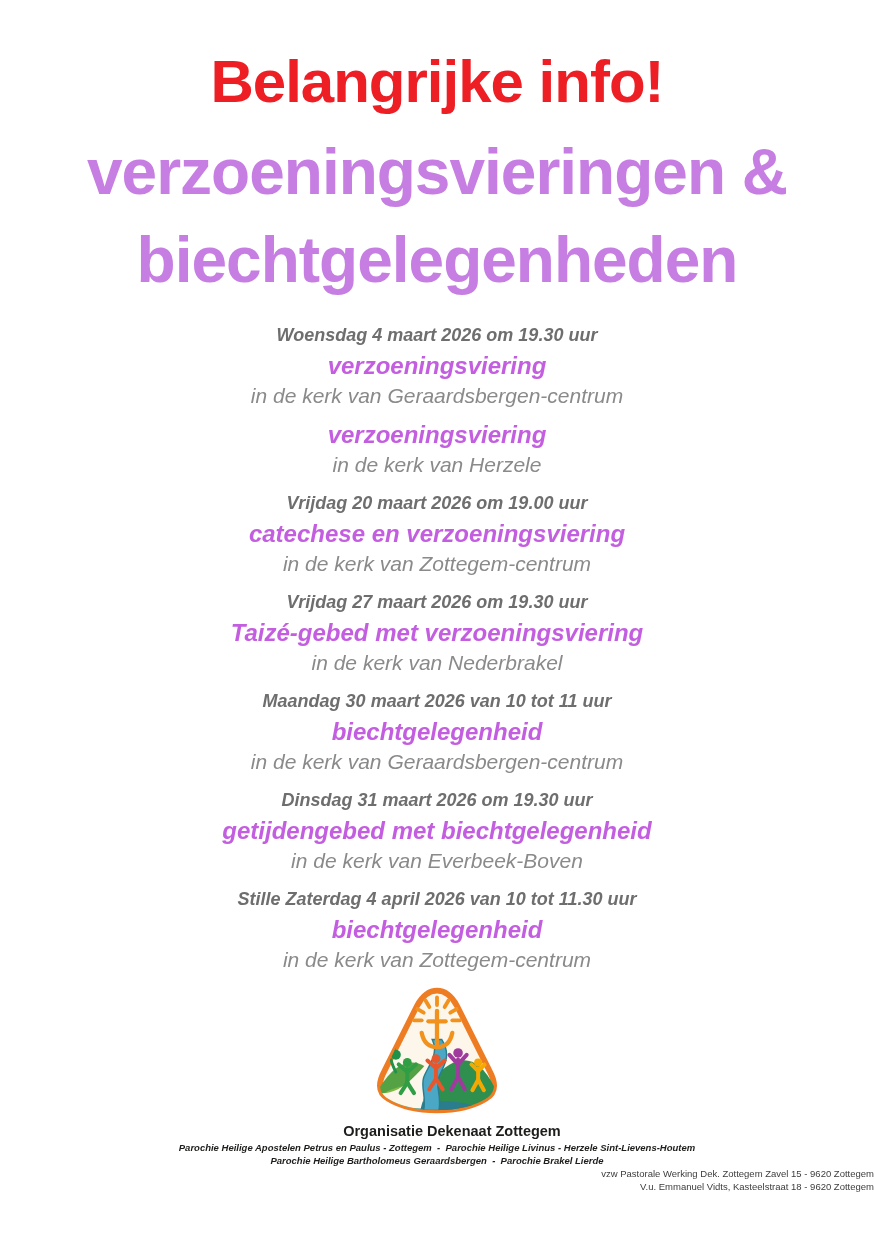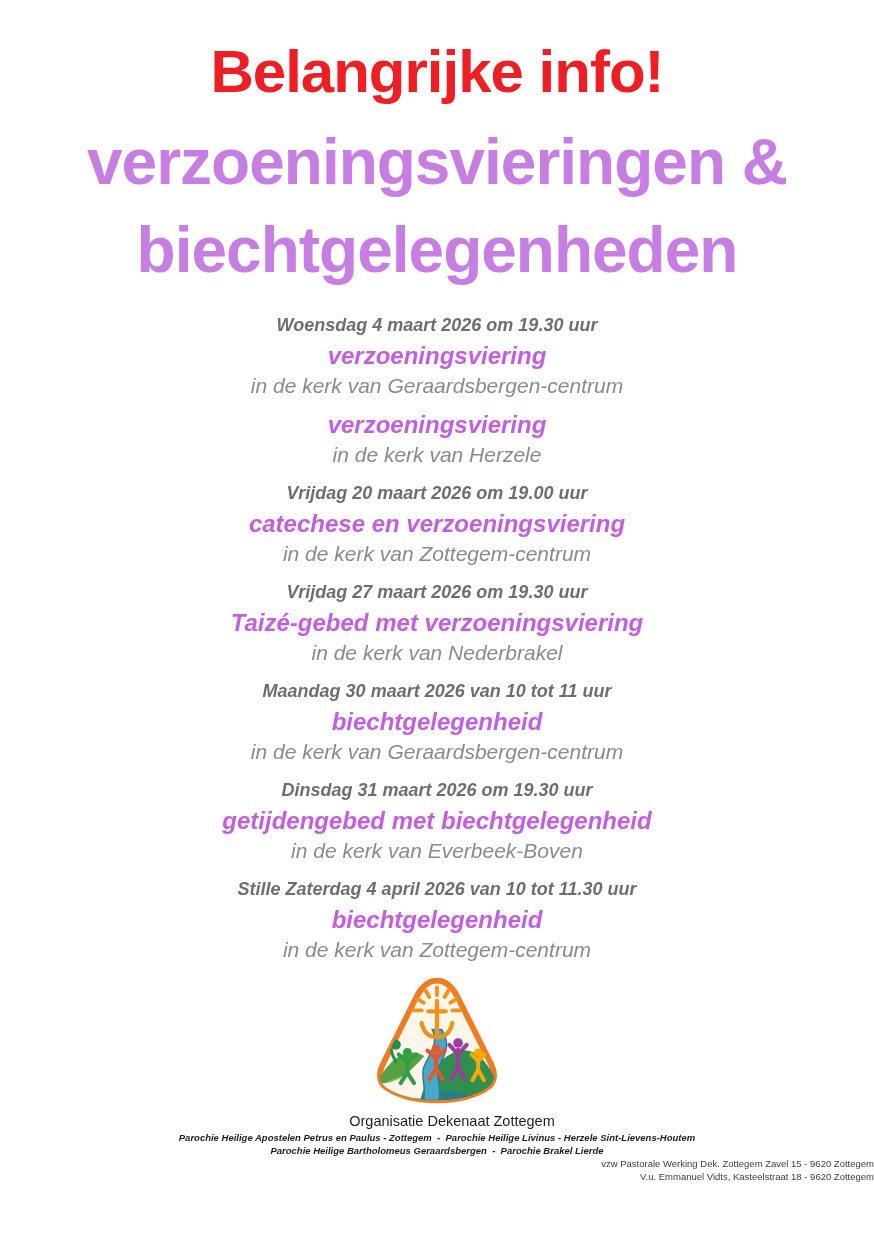--- a/index.html
+++ b/index.html
@@ -2,21 +2,21 @@
 <html style="--title_red: #ee1e25; --heading_purple: #c77ee2; --event_purple: #c45ee0; --date_gray: #6e6e6e; --location_gray: #8a8a8a; --logo_orange: #ee7c23; --logo_sun_orange: #f2921e; --logo_green: #2f9e44; --logo_teal: #4aa8c6;"><head>
 <meta charset="utf-8">
 <style>
   html, body { margin:0; padding:0; background:#ffffff; }
   .poster {
     width:874px; height:1236px; margin:0 auto; position:relative;
     background:#ffffff; overflow:hidden; text-align:center;
     font-family:"Liberation Sans", sans-serif;
   }
   .title {
-    margin:0; padding-top:40px;
+    margin:0; padding-top:50px;
     font-size:60px; line-height:64px; font-weight:bold; letter-spacing:-1px;
     color:var(--title_red,#ee1e25);
   }
   .subtitle {
     margin:14px 0 0 0;
     font-size:64px; line-height:88px; font-weight:bold; letter-spacing:-1px;
     color:var(--heading_purple,#c77ee2);
   }
   .events { margin-top:16px; }
   .event { margin:0 0 9px 0; }
@@ -27,21 +27,21 @@
   .event-name {
     font-size:24px; line-height:31px; font-weight:bold; font-style:italic;
     color:var(--event_purple,#c45ee0);
   }
   .event-loc {
     font-size:21px; line-height:29px; font-style:italic;
     color:var(--location_gray,#8a8a8a);
   }
   .logo-wrap { margin-top:10px; height:134px; }
   .footer { margin-top:4px; color:#1d1d1b; }
-  .org { font-size:14.5px; line-height:19px; font-weight:normal;padding-left:30px; }
+  .org { font-size:14.5px; line-height:19px; font-weight:bold;padding-left:30px; }
   .parish {
     font-size:9.5px; line-height:13px; font-weight:bold; font-style:italic;
     white-space:pre-wrap;
   }
   .small { font-size:9.5px; line-height:13px; color:#3c3c3c;text-align:right; }
 </style>
 </head>
 <body>
 
 <div class="poster">

